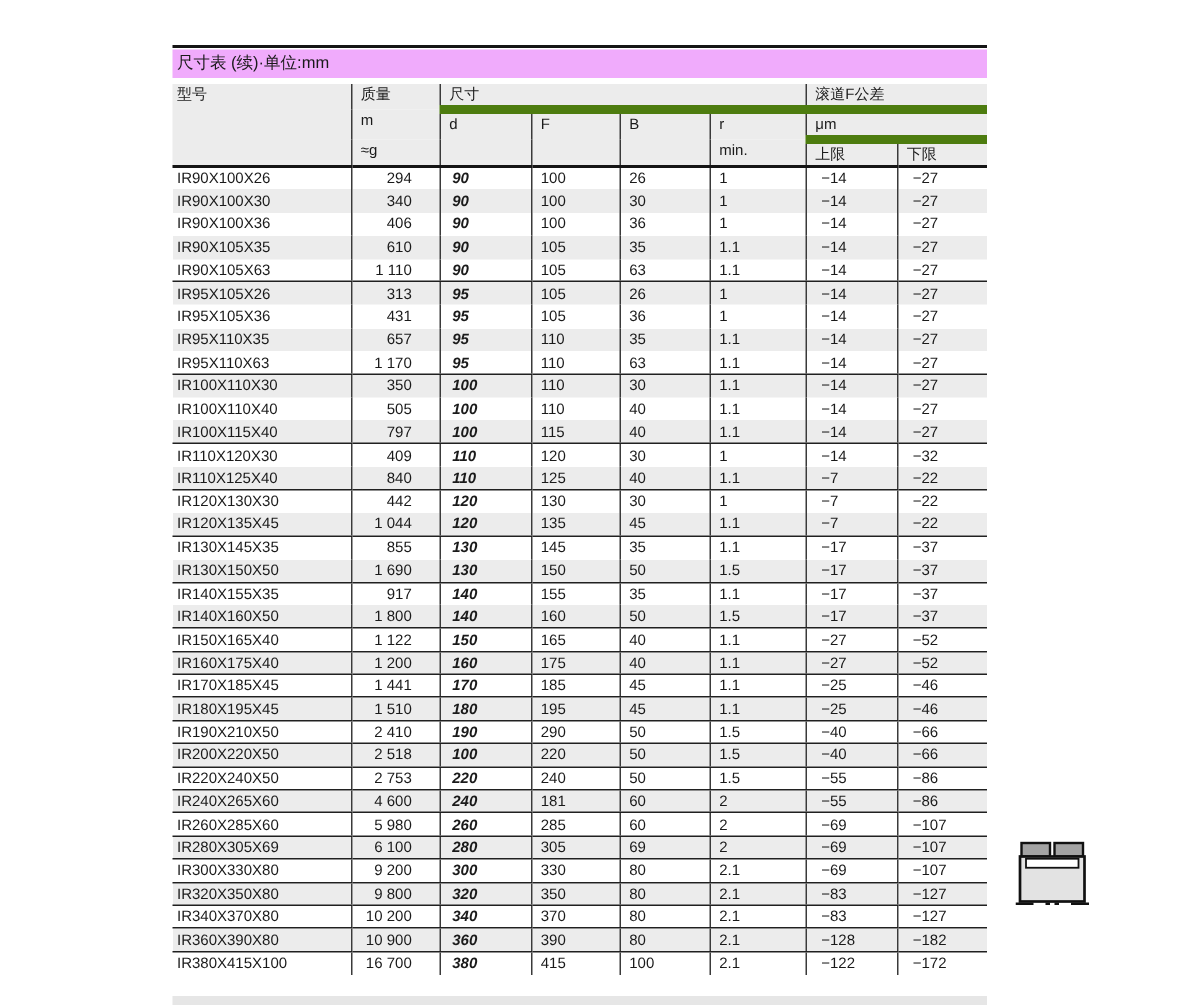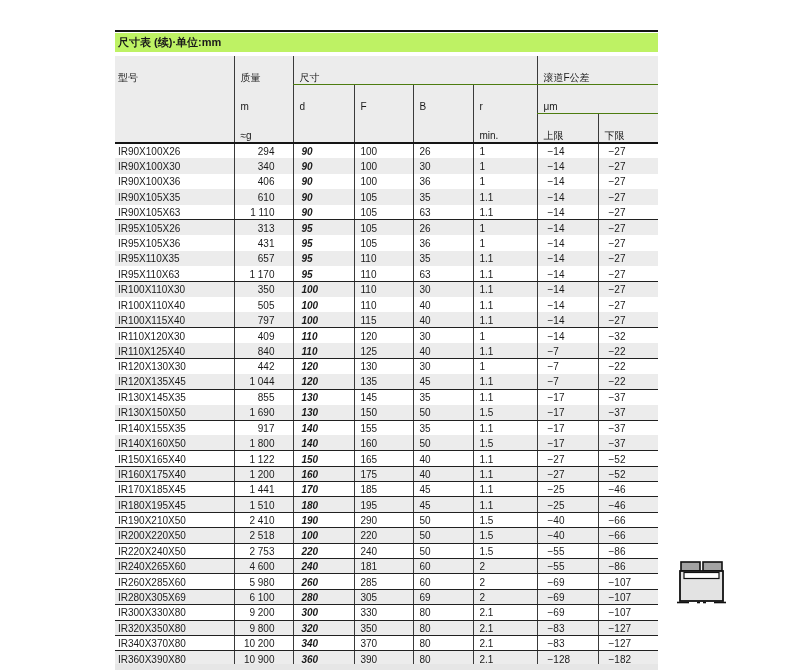--- a/index.html
+++ b/index.html
@@ -2,34 +2,34 @@
 <html><head>
 <meta charset="utf-8">
 <style>
   * { margin:0; padding:0; box-sizing:border-box; }
   html,body { width:790px; height:670px; background:#ffffff; overflow:hidden;
               font-family:"Liberation Sans", sans-serif; color:#1a1a1a; }
   .page { position:relative; width:790px; height:670px; background:#fff; }
 
   .sheet { position:absolute; left:115px; top:30px; width:543px; }
   .top-rule { height:2px; background:#151515; }
-  .title-bar { margin-top:1px; height:19px; background:#bef264;
-               font-size:11px; font-weight:bold; line-height:19px; padding-left:3px; }
+  .title-bar { margin-top:1px; height:19px; background:#f0abfc;
+               font-size:11px; font-weight:normal; line-height:19px; padding-left:3px; }
   .gap { height:4px; background:#fff; }
 
   table { border-collapse:collapse; table-layout:fixed; width:543px; }
   col.c-model {width:119px;} col.c-mass {width:59px;} col.c-d {width:61px;}
   col.c-F {width:59px;} col.c-B {width:60px;} col.c-r {width:64px;}
   col.c-up {width:61px;} col.c-lo {width:60px;}
 
   thead td { background:#ececec; font-size:10px; vertical-align:top;
-             padding:15px 0 0 6px; line-height:13px; height:15px; }
+             padding:1px 0 0 6px; line-height:13px; height:15px; }
   thead tr.h2 td { height:16px; }
   td.bl { border-left:1px solid #3a3a3a; }
-  td.ub { border-bottom:1px solid #4d7c0f; }
+  td.ub { border-bottom:6px solid #4d7c0f; }
   thead td.model-h { padding-left:3px; }
 
   tbody td { font-size:10px; height:15.4px; padding:1px 0 0 6px;
              line-height:13px; white-space:nowrap; overflow:hidden; }
   tbody tr:first-child td { border-top:2px solid #151515; }
   tbody tr:nth-child(even) td { background:#ececec; }
   tbody tr.group-end td { border-bottom:1px solid #202020; }
   td.cell-model { font-weight:normal; padding-left:3px; }
   td.cell-mass { text-align:right; padding-right:18px; }
   td.cell-d { font-weight:bold; padding-left:8px;font-style:italic; }

